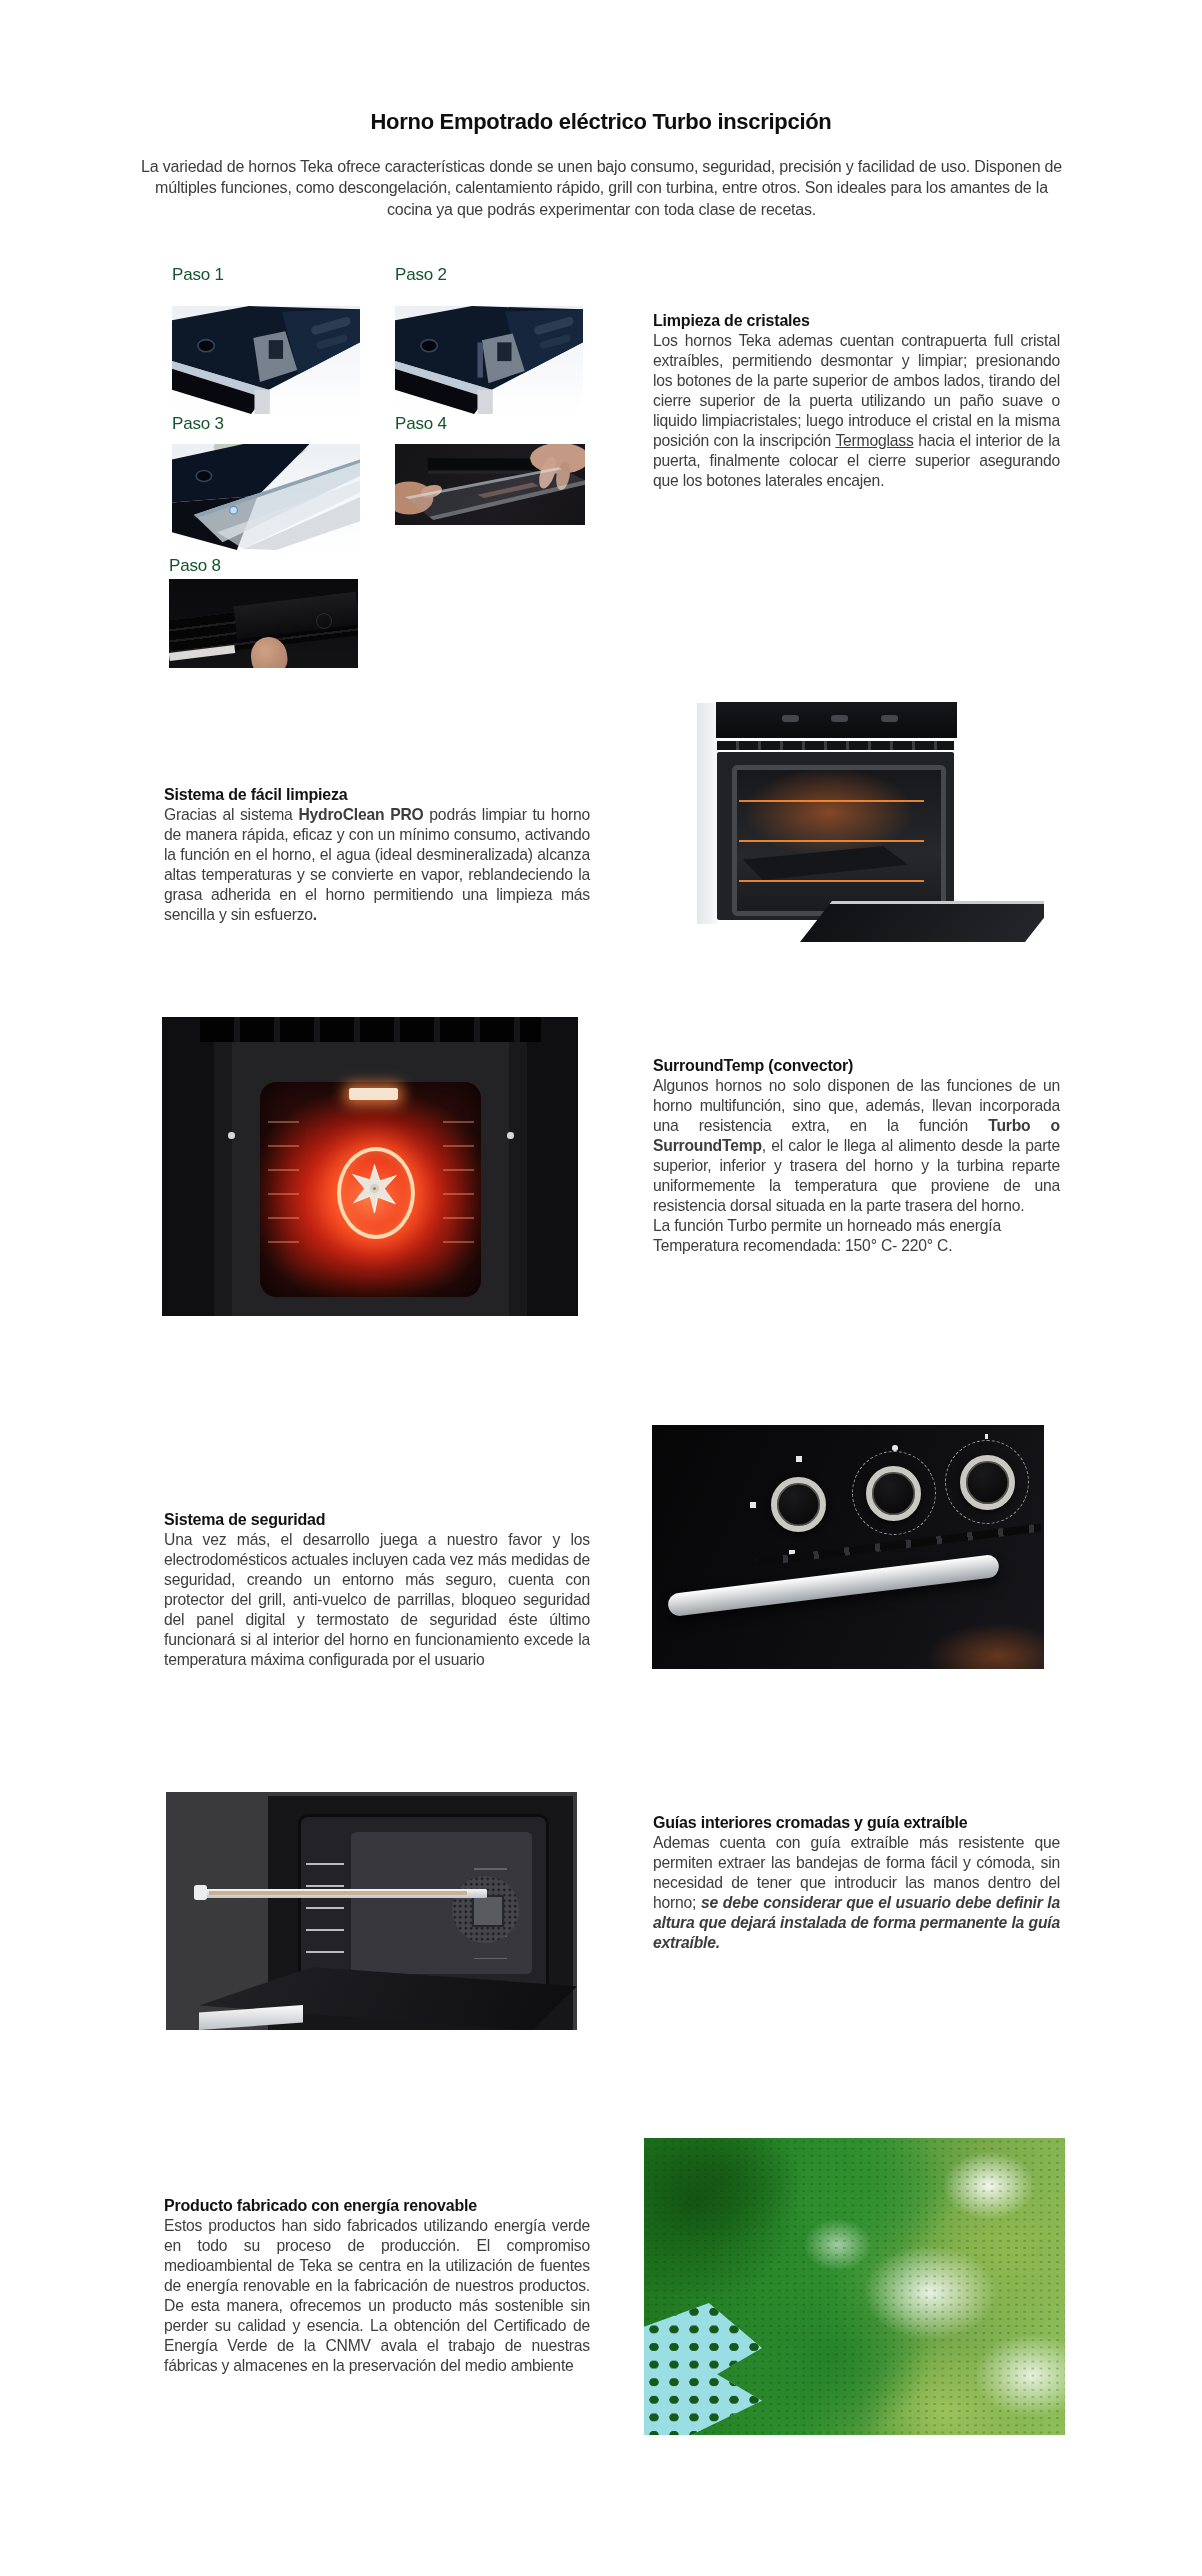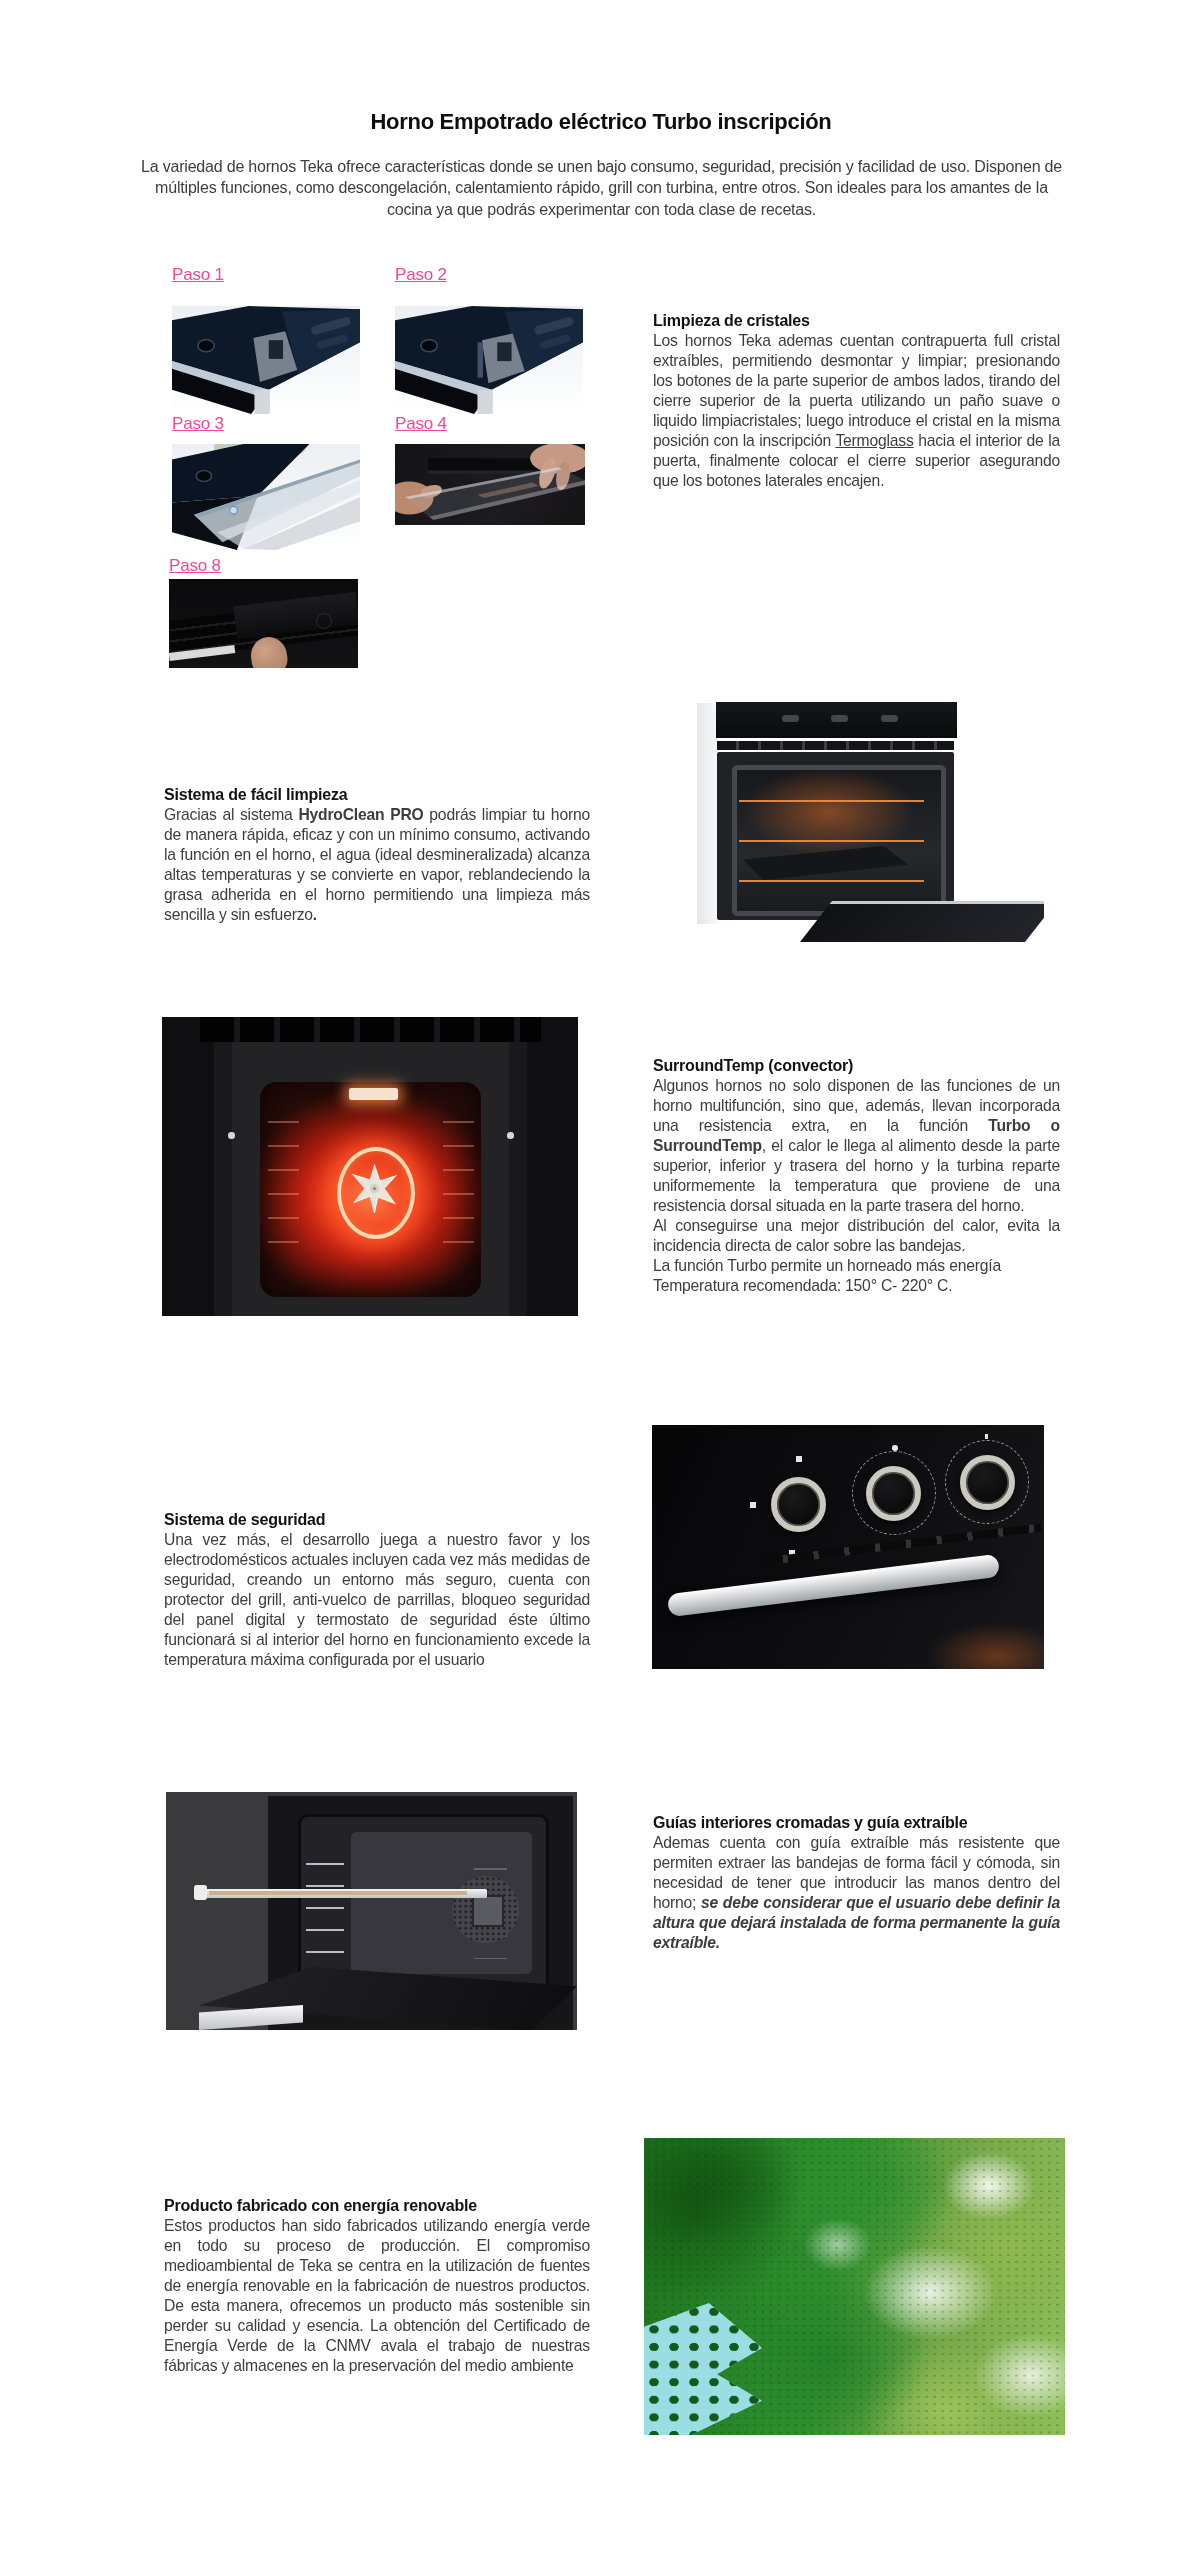--- a/index.html
+++ b/index.html
@@ -3,21 +3,21 @@
 <meta charset="utf-8">
 <title>Horno Empotrado eléctrico Turbo multifunción</title>
 <style>
   html,body{margin:0;padding:0;background:#fff;}
   body{width:1202px;height:2576px;position:relative;overflow:hidden;
        font-family:"Liberation Sans",sans-serif;color:#3d3d3d;}
   .title{position:absolute;left:0;top:109px;width:1202px;text-align:center;
          font-size:22px;font-weight:700;letter-spacing:-0.3px;color:#0f0f0f;}
   .intro{position:absolute;left:140px;top:156px;width:923px;text-align:center;
          font-size:16px;line-height:21.4px;letter-spacing:-0.2px;color:#3d3d3d;}
-  .paso-label{position:absolute;font-size:17px;letter-spacing:-0.2px;color:#ec4899;text-decoration:underline;}
+  .paso-label{position:absolute;font-size:17px;letter-spacing:-0.2px;color:#14532d;}
   .txt{position:absolute;font-size:15.7px;line-height:20px;letter-spacing:-0.2px;
        text-align:justify;color:#3d3d3d;}
   .txt h3{margin:0;font-size:16px;font-weight:700;color:#121212;text-align:left;}
   .txt p{margin:0;}
   .b{font-weight:700;} .i{font-style:italic;} .u{text-decoration:underline;}
   .img{position:absolute;overflow:hidden;background:#fff;}
   .img *{position:absolute;}
   .img svg{position:absolute;left:0;top:0;width:100%;height:100%;}
 
   
@@ -261,21 +261,20 @@
       <polygon points="50,6 60,36 90,26 68,50 88,78 56,66 50,96 42,64 12,76 32,50 10,24 42,34" fill="#e9e5dc" stroke="#f8f2e8" stroke-width="2"></polygon>
       <circle cx="50" cy="50" r="9" fill="#d8d2c6"></circle>
       <circle cx="50" cy="50" r="3" fill="#8f867a"></circle>
     </svg>
   </div>
 </div>
 
 <div class="txt" id="surround-txt">
   <h3>SurroundTemp (convector)</h3>
   <p><span>Algunos hornos no solo disponen de las funciones de un horno multifunción, sino que, además, llevan incorporada una resistencia extra, en la función </span><span class="b">Turbo o SurroundTemp</span><span>, el calor le llega al alimento desde la parte superior, inferior y trasera del horno y la turbina reparte uniformemente la temperatura que proviene de una resistencia dorsal situada en la parte trasera del horno.</span></p>
-  <p><span>Al conseguirse una mejor distribución del calor, evita la incidencia directa de calor sobre las bandejas.</span></p>
   <p><span>La función Turbo permite un horneado más energía</span></p>
   <p><span>Temperatura recomendada: 150° C- 220° C.</span></p>
 </div>
 
 <div class="txt" id="seguridad-txt">
   <h3>Sistema de seguridad</h3>
   <p><span>Una vez más, el desarrollo juega a nuestro favor y los electrodomésticos actuales incluyen cada vez más medidas de seguridad, creando un entorno más seguro, cuenta con protector del grill, anti-vuelco de parrillas, bloqueo seguridad del panel digital y termostato de seguridad éste último funcionará si al interior del horno en funcionamiento excede la temperatura máxima configurada por el usuario</span></p>
 </div>
 
 <div class="img" id="knobs-img">

